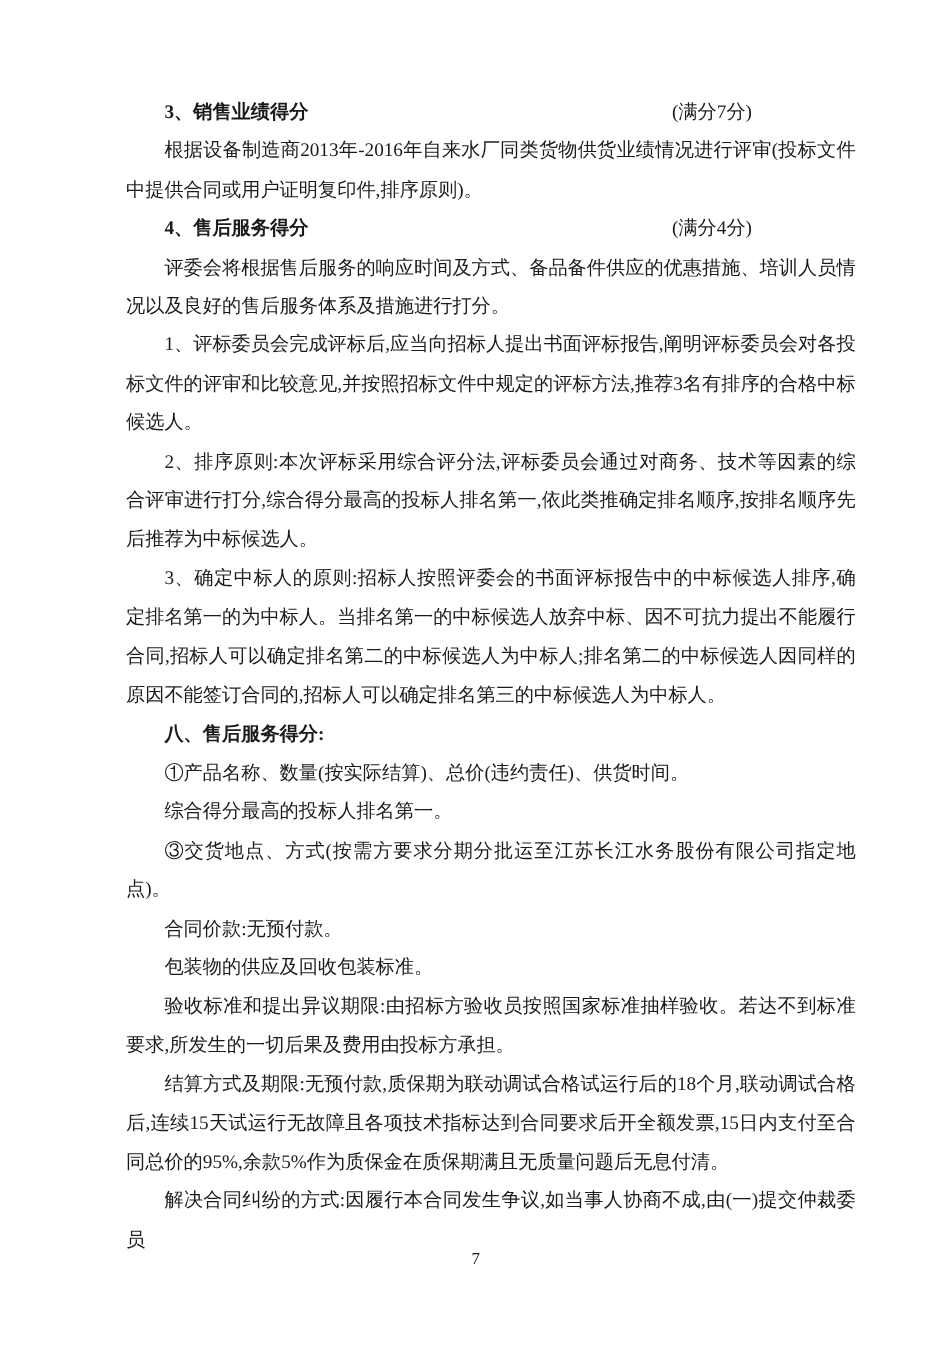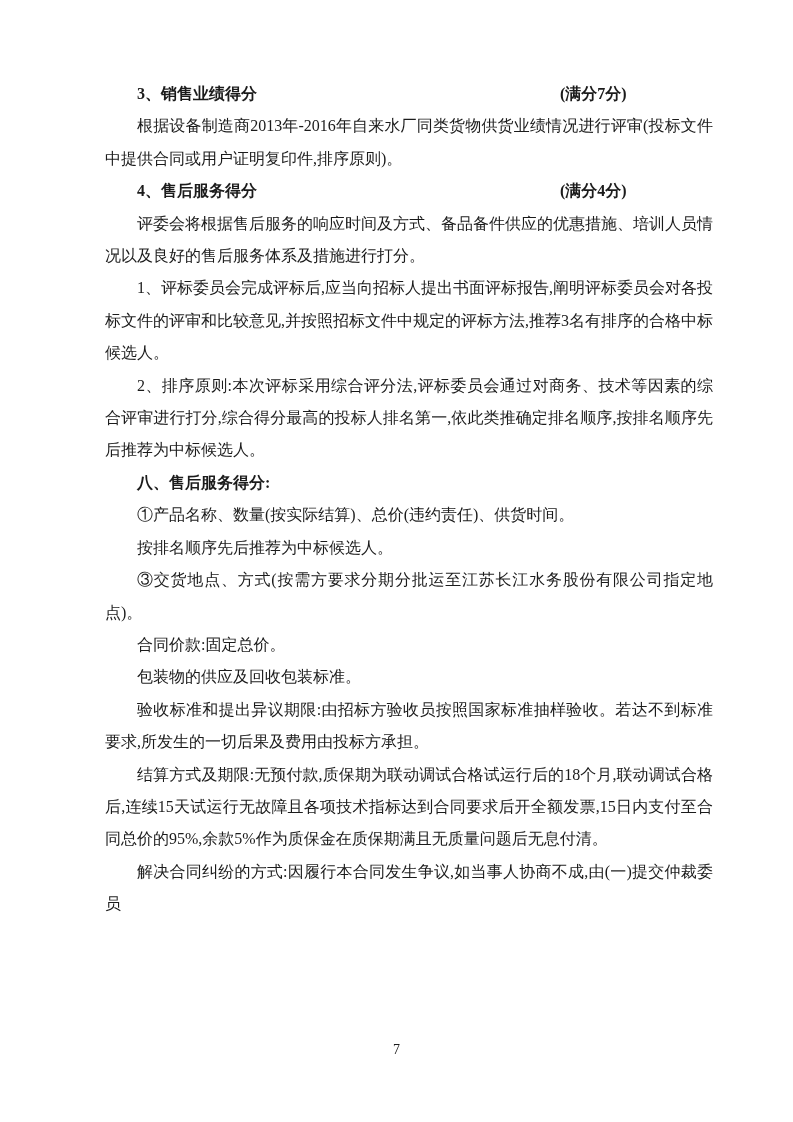--- a/index.html
+++ b/index.html
@@ -36,21 +36,21 @@
     text-indent: 2em;
     font-weight: bold;
     position: relative;
     text-align: left;
   }
   .heading .score {
     position: absolute;
     left: 455px;
     top: 0;
     text-indent: 0;
-    font-weight: bold;
+    font-weight: normal;
     white-space: nowrap;
   }
   .page-number {
     position: absolute;
     top: 1040px;
     left: 0;
     width: 793px;
     text-align: center;
     font-size: 14px;
     line-height: 20px;
@@ -61,24 +61,25 @@
 <body>
 
 <div class="page">
   <div class="page-body" id="page-body">
       <p class="heading"><span>3、销售业绩得分</span><span class="score">(满分7分)</span></p>
       <p class="para"><span>根据设备制造商2013年-2016年自来水厂同类货物供货业绩情况进行评审(投标文件中提供合同或用户证明复印件,排序原则)。</span></p>
       <p class="heading"><span>4、售后服务得分</span><span class="score">(满分4分)</span></p>
       <p class="para"><span>评委会将根据售后服务的响应时间及方式、备品备件供应的优惠措施、培训人员情况以及良好的售后服务体系及措施进行打分。</span></p>
       <p class="para"><span>1、评标委员会完成评标后,应当向招标人提出书面评标报告,阐明评标委员会对各投标文件的评审和比较意见,并按照招标文件中规定的评标方法,推荐3名有排序的合格中标候选人。</span></p>
       <p class="para"><span>2、排序原则:本次评标采用综合评分法,评标委员会通过对商务、技术等因素的综合评审进行打分,综合得分最高的投标人排名第一,依此类推确定排名顺序,按排名顺序先后推荐为中标候选人。</span></p>
+      <p class="para"><span>3、确定中标人的原则:招标人按照评委会的书面评标报告中的中标候选人排序,确定排名第一的为中标人。当排名第一的中标候选人放弃中标、因不可抗力提出不能履行合同,招标人可以确定排名第二的中标候选人为中标人;排名第二的中标候选人因同样的原因不能签订合同的,招标人可以确定排名第三的中标候选人为中标人。</span></p>
       <p class="heading"><span>八、售后服务得分:</span></p>
       <p class="para"><span>①产品名称、数量(按实际结算)、总价(违约责任)、供货时间。</span></p>
-      <p class="para"><span>按排名顺序先后推荐为中标候选人。</span></p>
+      <p class="para"><span>综合得分最高的投标人排名第一。</span></p>
       <p class="para"><span>③交货地点、方式(按需方要求分期分批运至江苏长江水务股份有限公司指定地点)。</span></p>
-      <p class="para"><span>合同价款:固定总价。</span></p>
+      <p class="para"><span>合同价款:无预付款。</span></p>
       <p class="para"><span>包装物的供应及回收包装标准。</span></p>
       <p class="para"><span>验收标准和提出异议期限:由招标方验收员按照国家标准抽样验收。若达不到标准要求,所发生的一切后果及费用由投标方承担。</span></p>
       <p class="para"><span>结算方式及期限:无预付款,质保期为联动调试合格试运行后的18个月,联动调试合格后,连续15天试运行无故障且各项技术指标达到合同要求后开全额发票,15日内支付至合同总价的95%,余款5%作为质保金在质保期满且无质量问题后无息付清。</span></p>
       <p class="para"><span>解决合同纠纷的方式:因履行本合同发生争议,如当事人协商不成,由(一)提交仲裁委员</span></p>
     </div>
   <div class="page-number">7</div>
 </div>
 
 </body></html>

